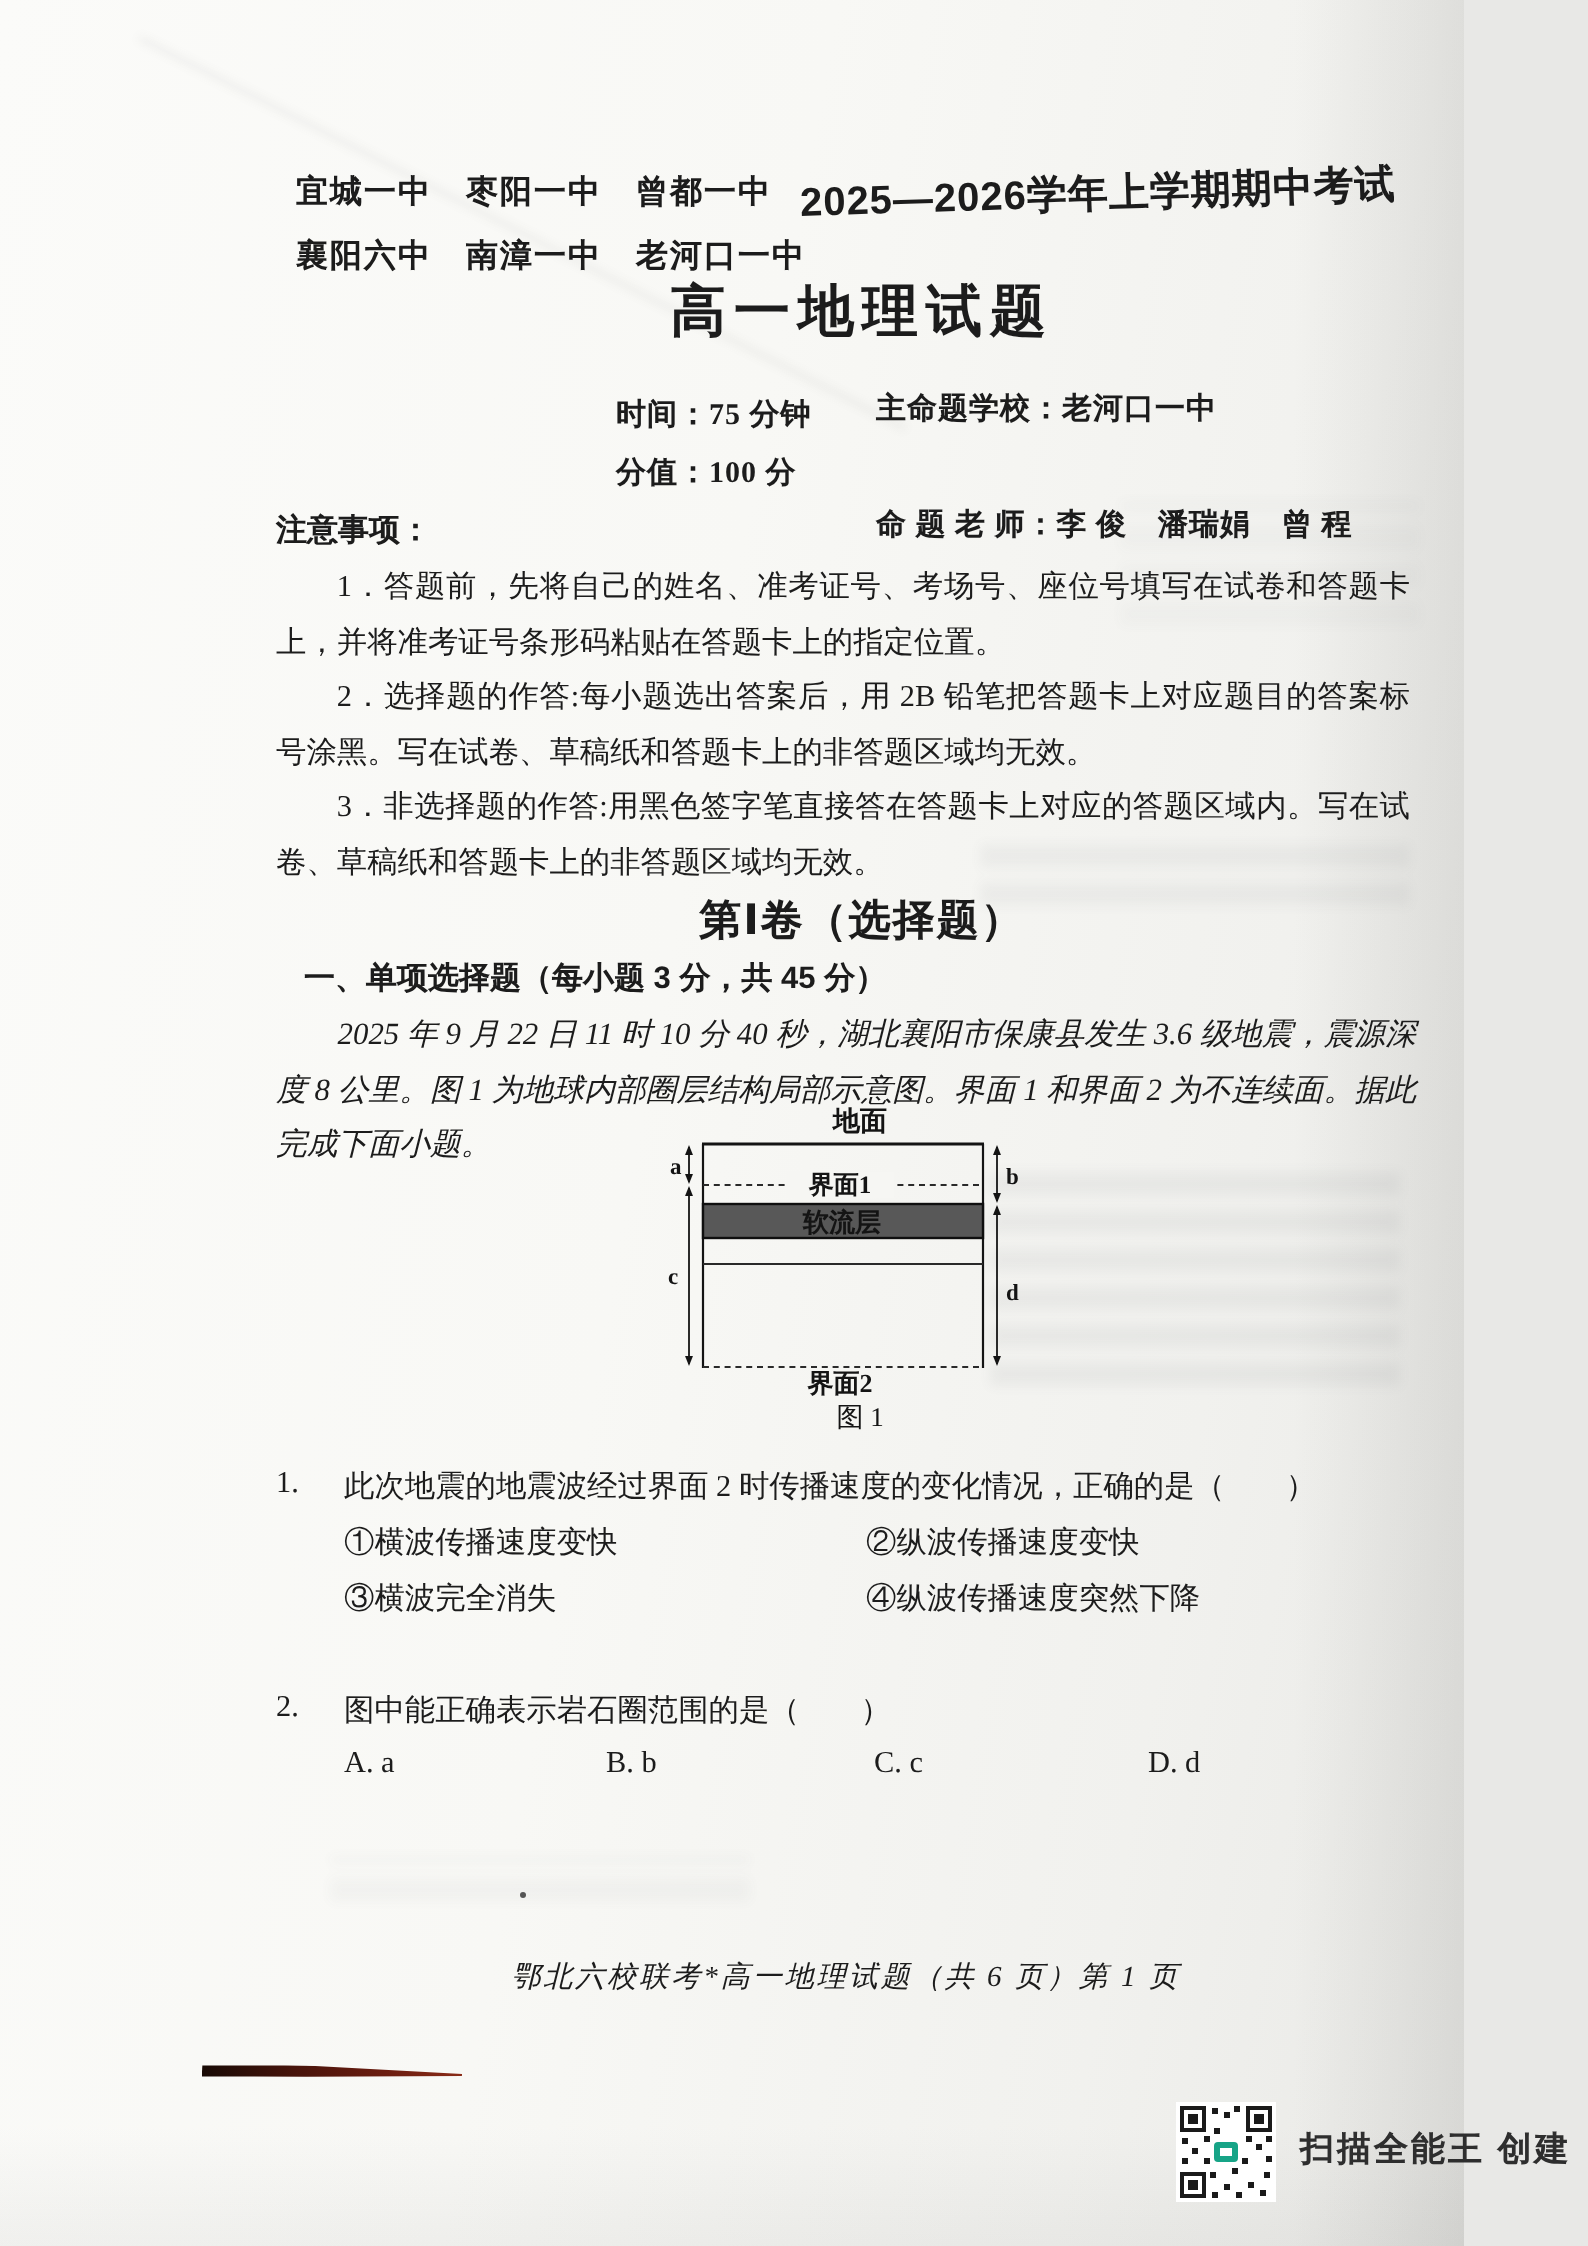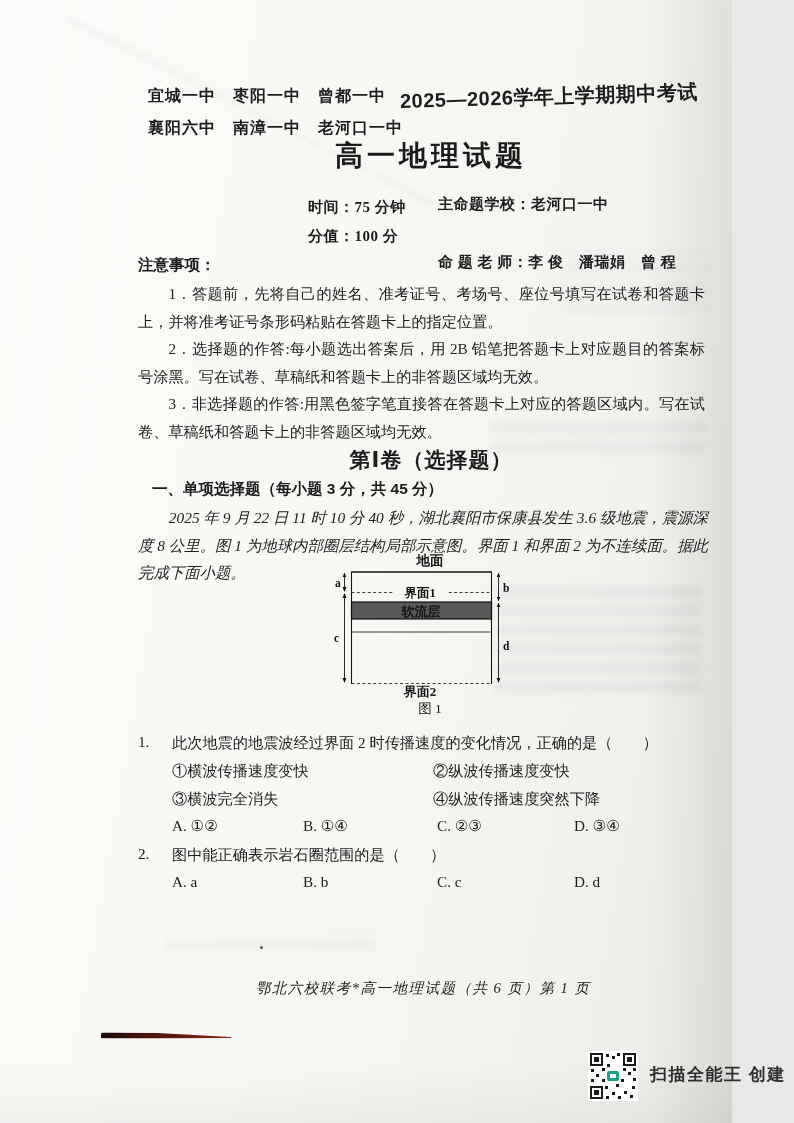--- a/index.html
+++ b/index.html
@@ -137,26 +137,20 @@
     <span class="num">1.</span>
     <span class="txt">此次地震的地震波经过界面 2 时传播速度的变化情况，正确的是（　　）</span>
   </div>
   <div class="opt-row" style="top:789px;">
     <span class="o1">③横波完全消失</span>
     <span class="o2">④纵波传播速度突然下降</span>
   </div>
   <div class="opt-row" style="top:761px;">
     <span class="o1">①横波传播速度变快</span>
     <span class="o2">②纵波传播速度变快</span>
-  </div>
-  <div class="ch-row" style="top:817px;">
-    <span class="cA">A. ①②</span>
-    <span class="cB">B. ①④</span>
-    <span class="cC">C. ②③</span>
-    <span class="cD">D. ③④</span>
   </div>
 
   <div class="q-row" style="top:845px;">
     <span class="num">2.</span>
     <span class="txt">图中能正确表示岩石圈范围的是（　　）</span>
   </div>
   <div class="ch-row" style="top:873px;">
     <span class="cA">A. a</span>
     <span class="cB">B. b</span>
     <span class="cC">C. c</span>

